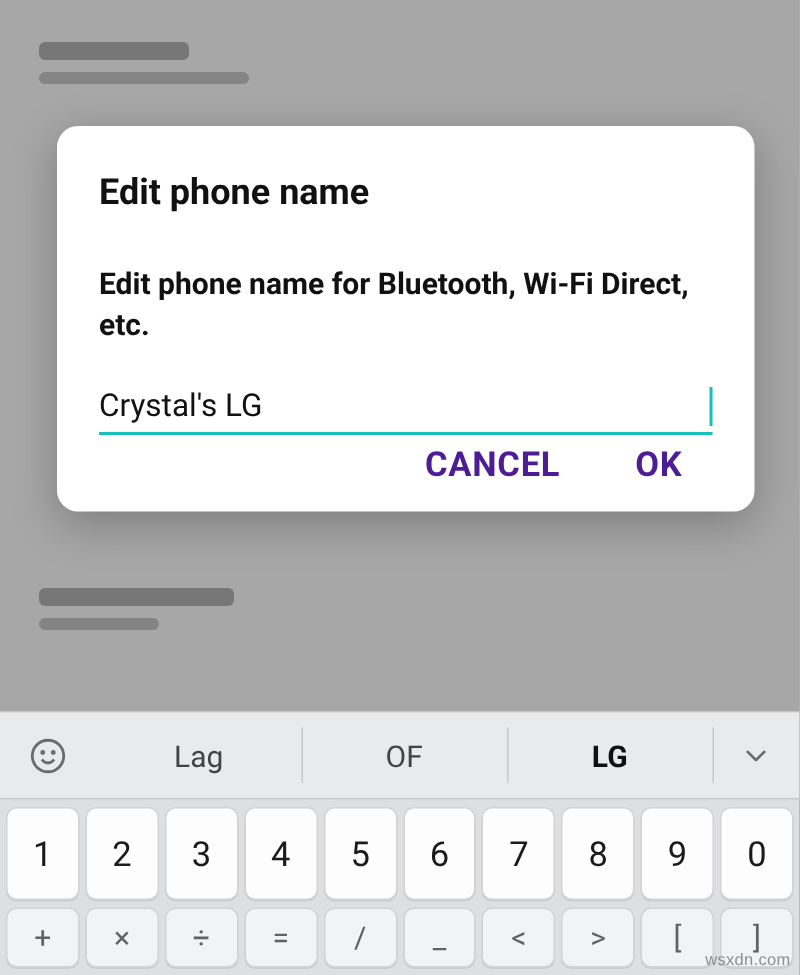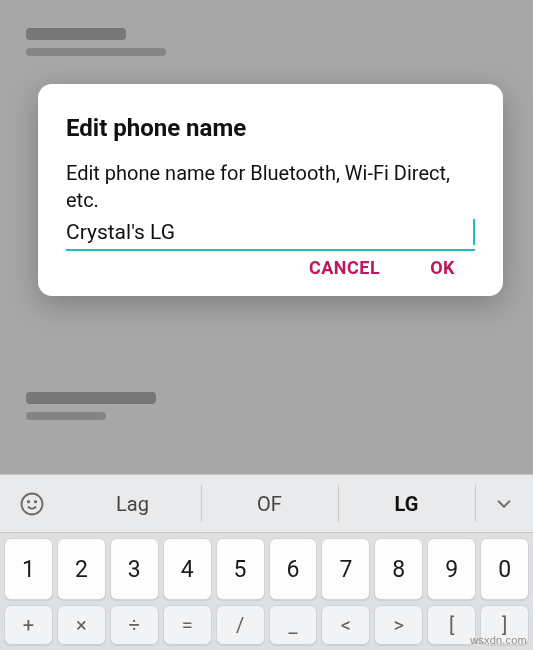--- a/index.html
+++ b/index.html
@@ -15,44 +15,44 @@
       position: absolute; inset: 0; background: rgba(0,0,0,0.28);
     }
 
     .dialog {
       position: absolute; left: 38px; right: 30px; top: 84px;
       background: #fff; border-radius: 14px;
       padding: 30px 28px 18px 28px;
       box-shadow: 0 8px 30px rgba(0,0,0,0.25);
     }
     .dialog-title {
-      font-size: 24px; font-weight: 700; color: #111; margin-bottom: 18px;
+      font-size: 24px; font-weight: 700; color: #111; margin-bottom: 34px;
     }
     .dialog-desc {
-      font-size: 20px; font-weight: 400; color: #111; line-height: 1.35; margin-bottom: 5px;
+      font-size: 20px; font-weight: 700; color: #111; line-height: 1.35; margin-bottom: 28px;
     }
     .input-wrap {
       border-bottom: 2px solid #17c0bb; padding-bottom: 4px; 
       display: flex; align-items: center;
     }
     .text-input {
       border: none; outline: none; font-size: 21px; color: #111; width: 100%;
       background: transparent;
     }
     .caret {
       width: 2px; height: 26px; background: #17c0bb; margin-left: 2px;
       animation: blink 1s step-start infinite;
     }
     @keyframes blink { 50% { opacity: 0; } }
     .dialog-actions {
       display: flex; justify-content: flex-end; gap: 50px; padding-right: 20px; padding-top: 6px;
     }
     .dlg-btn {
-      background: none; border: none; font-size: 18px; font-weight: 700;
-      color: #be185d; letter-spacing: 0.5px; cursor: pointer;
+      background: none; border: none; font-size: 23px; font-weight: 700;
+      color: #4c1d95; letter-spacing: 0.5px; cursor: pointer;
     }
 
     .keyboard {
       position: absolute; left: 0; right: 0; bottom: 0; background: #dedfe1;
       border-top: 1px solid #c5c5c5;
     }
     .suggest-row {
       display: flex; align-items: stretch; height: 58px; background: #e9eaec;
       border-bottom: 1px solid #c8c8c8;
     }

